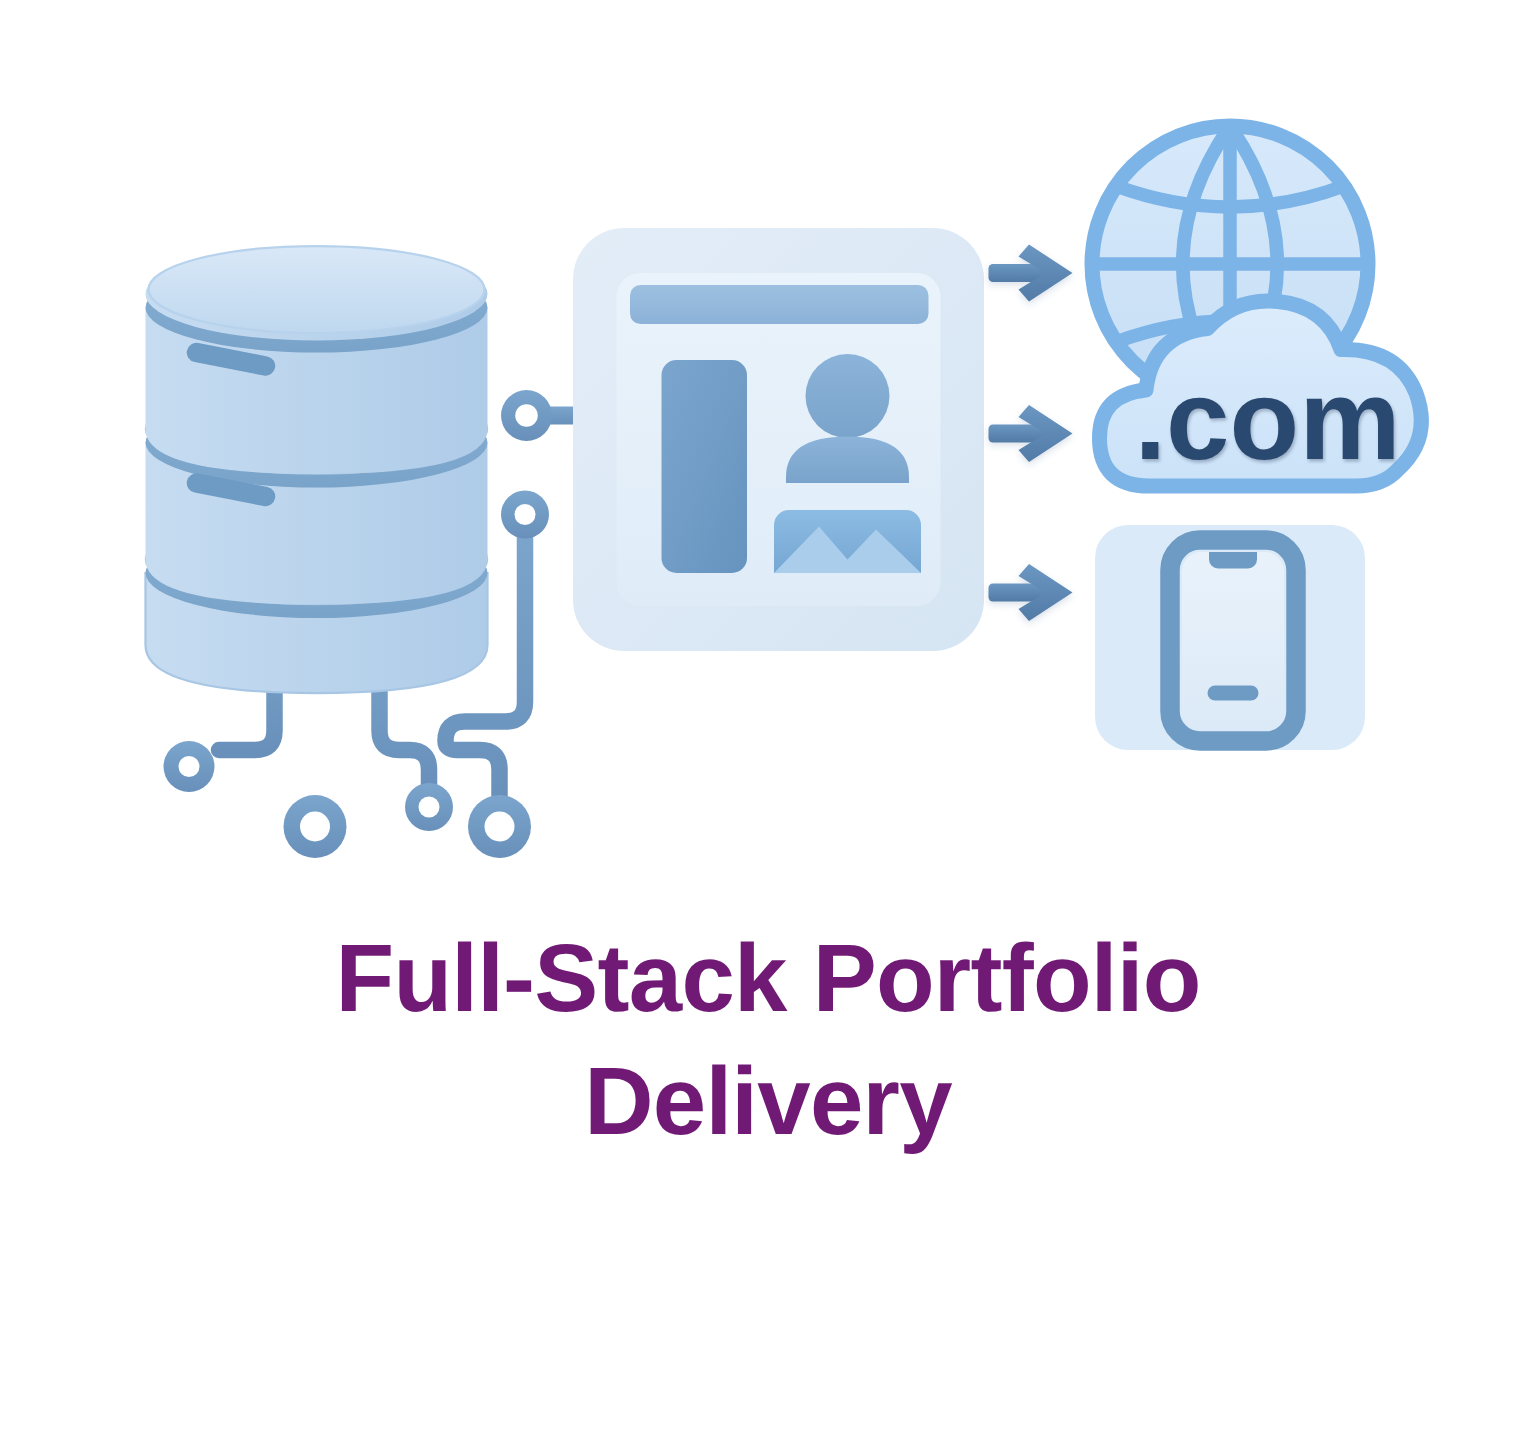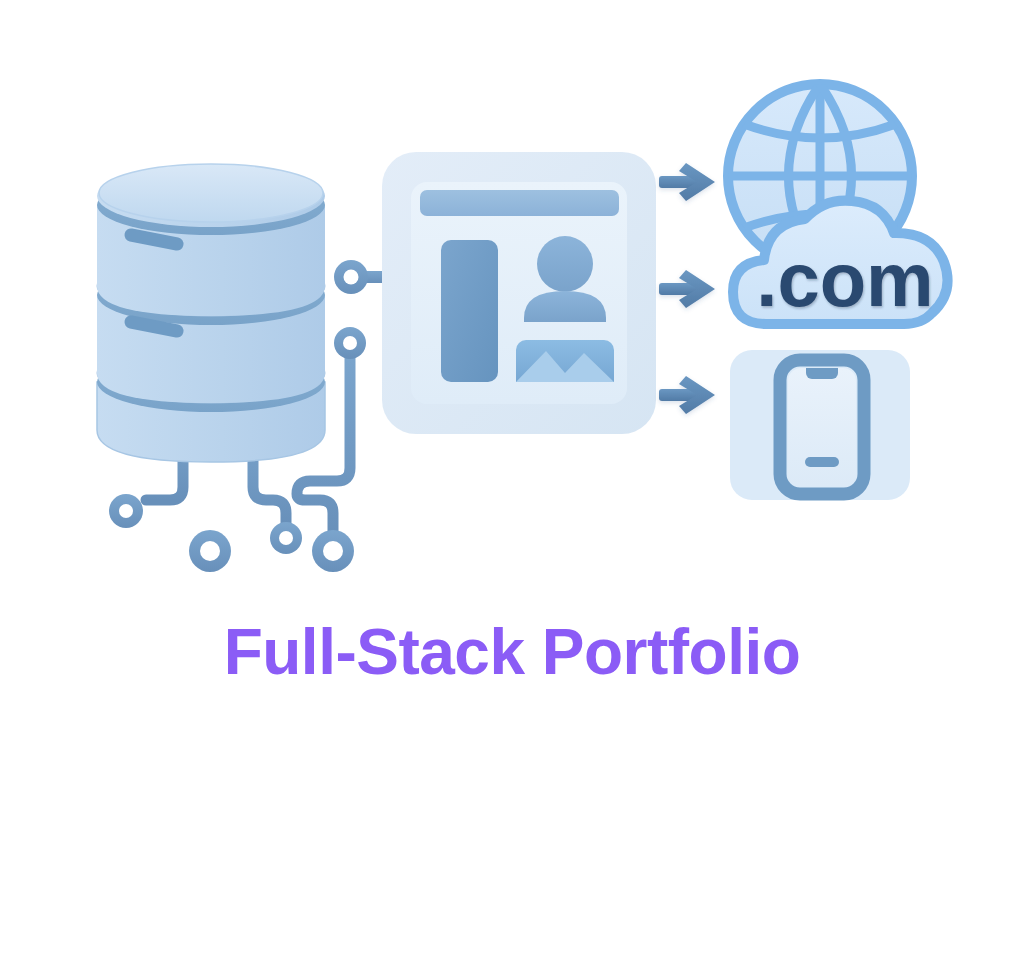--- a/index.html
+++ b/index.html
@@ -36,21 +36,21 @@
     width: 1024px;
     text-align: center;
     pointer-events: none;
   }
   .caption-text {
     font-family: "Liberation Sans", sans-serif;
     font-weight: bold;
     font-size: 64px;
     line-height: 1.28;
     letter-spacing: -0.5px;
-    color: #8b5cf6;
+    color: #701a75;
     margin: 0;
     padding: 0 110px;
   }
 </style>
 </head>
 <body>
 
 <div id="illustration-root">
 
   <svg class="stage" viewBox="0 0 1024 970" xmlns="http://www.w3.org/2000/svg">
@@ -255,16 +255,17 @@
       <path d="M806 368 h32 v5 a6 6 0 0 1 -6 6 h-20 a6 6 0 0 1 -6 -6 z" fill="#6e9bc4"></path>
 
       <rect x="805" y="457" width="34" height="10" rx="5" fill="#6e9bc4"></rect>
     </g>
 
   </svg>
 
   <div class="caption-block">
     <h1 class="caption-text">
       <span>Full-Stack Portfolio</span><br>
+      <span>Delivery</span>
     </h1>
   </div>
 
 </div>
 
 </body></html>

